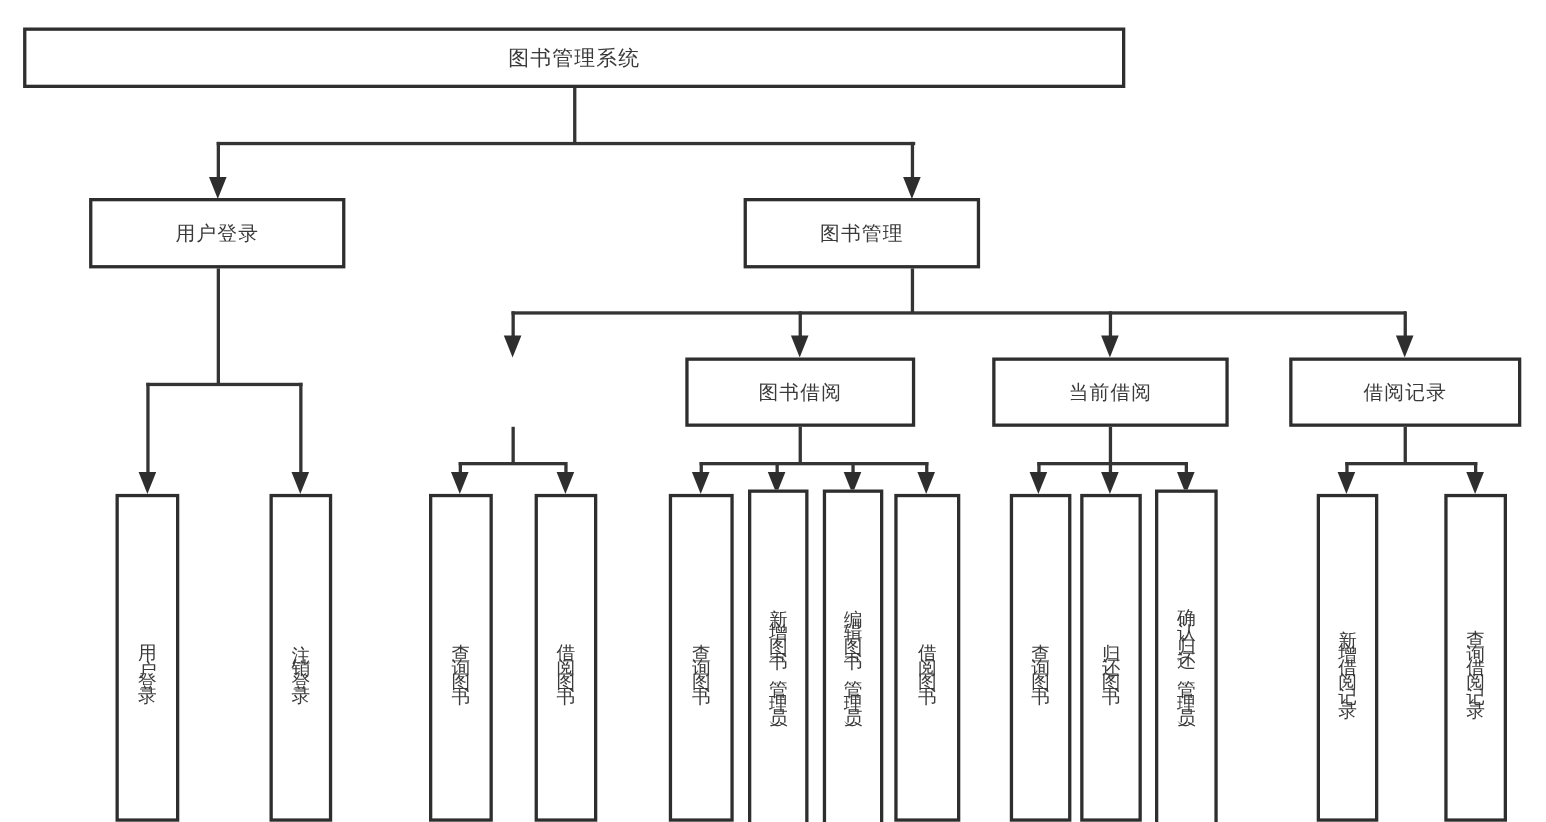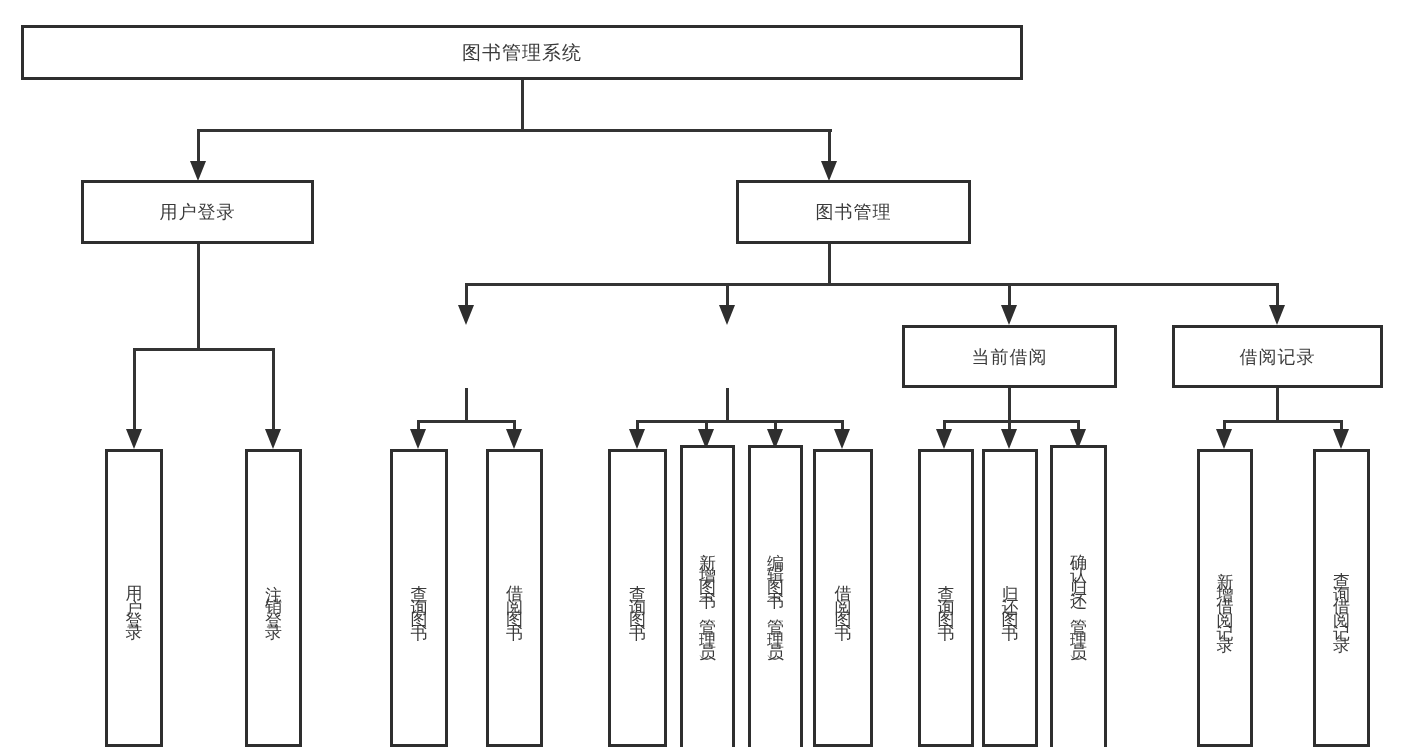--- a/index.html
+++ b/index.html
@@ -41,21 +41,21 @@
   <div class="vl" style="left:521px;top:68px;height:51px"></div>
   <div class="hl" style="left:197px;top:117px;width:635px"></div>
   <div class="vl" style="left:197px;top:117px;height:33px"></div>
   <div class="arr" style="left:190px;top:149px"></div>
   <div class="vl" style="left:828px;top:117px;height:33px"></div>
   <div class="arr" style="left:821px;top:149px"></div>
 
   <div class="box" style="left:81px;top:168px;width:233px;height:64px">
     <span class="hlabel">用户登录</span>
   </div>
-  <div class="box" style="left:736px;top:168px;width:235px;height:64px">
+  <div class="box" style="left:676px;top:168px;width:215px;height:64px">
     <span class="hlabel">图书管理</span>
   </div>
 
   <div class="vl" style="left:197px;top:232px;height:106px"></div>
   <div class="hl" style="left:133px;top:336px;width:142px"></div>
   <div class="vl" style="left:133px;top:336px;height:82px"></div>
   <div class="arr" style="left:126px;top:417px"></div>
   <div class="vl" style="left:272px;top:336px;height:82px"></div>
   <div class="arr" style="left:265px;top:417px"></div>
 
@@ -63,20 +63,23 @@
   <div class="hl" style="left:465px;top:271px;width:813px"></div>
   <div class="vl" style="left:465px;top:271px;height:25px"></div>
   <div class="arr" style="left:458px;top:293px"></div>
   <div class="vl" style="left:726px;top:271px;height:25px"></div>
   <div class="arr" style="left:719px;top:293px"></div>
   <div class="vl" style="left:1008px;top:271px;height:25px"></div>
   <div class="arr" style="left:1001px;top:293px"></div>
   <div class="vl" style="left:1276px;top:271px;height:25px"></div>
   <div class="arr" style="left:1269px;top:293px"></div>
 
+  <div class="box" style="left:623px;top:313px;width:209px;height:63px">
+    <span class="hlabel">图书借阅</span>
+  </div>
   <div class="box" style="left:902px;top:313px;width:215px;height:63px">
     <span class="hlabel">当前借阅</span>
   </div>
   <div class="box" style="left:1172px;top:313px;width:211px;height:63px">
     <span class="hlabel">借阅记录</span>
   </div>
 
   <div class="vl" style="left:465px;top:376px;height:34px"></div>
   <div class="hl" style="left:417px;top:408px;width:98px"></div>
   <div class="vl" style="left:417px;top:408px;height:11px"></div>

